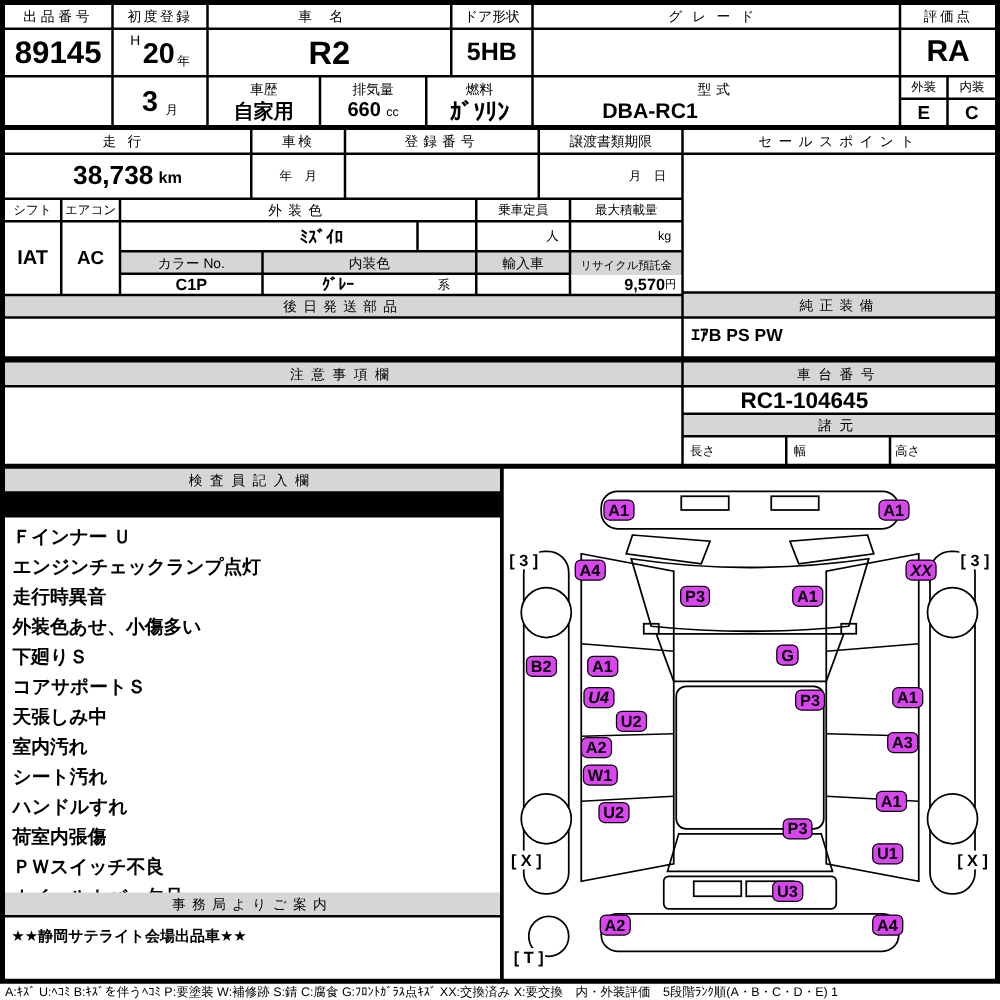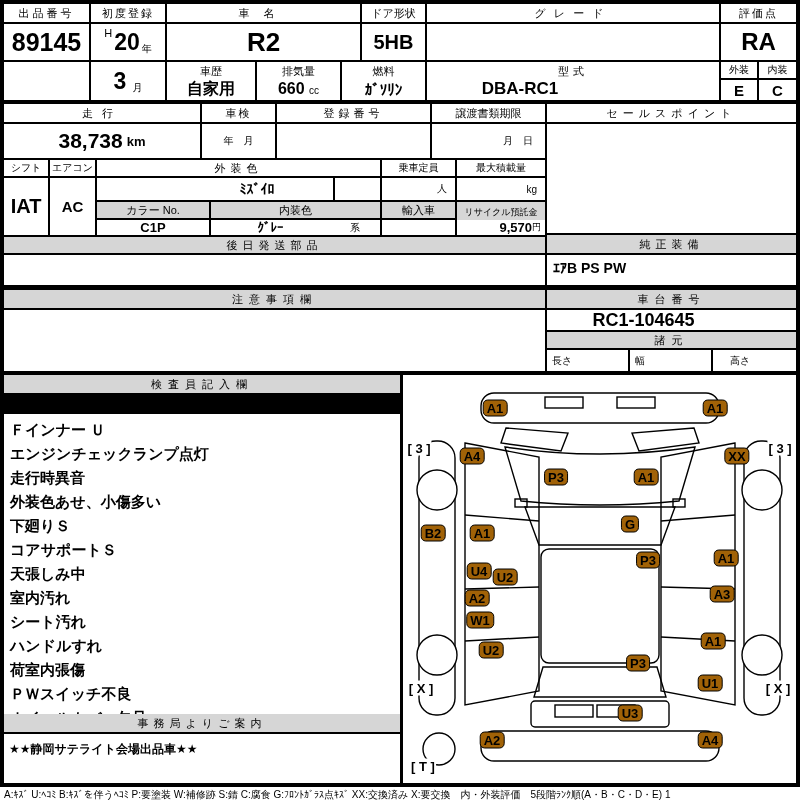--- a/index.html
+++ b/index.html
@@ -11,21 +11,21 @@
   .col{flex-direction:column;justify-content:space-between;padding:2px 0 2px 0;}
   .hdr{font-size:11px;}
   .band{background:#d6d6d6;font-size:11px;}
   .b{font-weight:bold;}
   .sm{font-size:10px;}
   .left{justify-content:flex-start;}
   .right{justify-content:flex-end;}
   .insp-line{font-size:15px;font-weight:600;line-height:24px;}
   .mark{position:absolute;transform:translate(-50%,-50%);font-weight:bold;
         font-size:13px;line-height:15px;white-space:nowrap;}
-  .mark.box{background:#a16207;border:1.5px solid #000;border-radius:5px;padding:0 3px;text-align:center;}
+  .mark.box{background:#d946ef;border:1.5px solid #000;border-radius:5px;padding:0 3px;text-align:center;}
   .mark.plain{background:#fff;padding:0 1px;}
   .legend{position:absolute;left:4px;top:789px;width:792px;font-size:10px;line-height:11px;}
   svg{display:block;}
 </style>
 </head>
 <body>
 
 <div class="sheet">
  <div class="frame">
 
@@ -63,21 +63,21 @@
   <div class="c col" style="left:167px;top:62px;width:88px;height:38px">
     <span class="hdr">車歴</span>
     <span class="b" style="font-size:16px">自家用</span>
   </div>
   <div class="c col" style="left:257px;top:62px;width:83px;height:38px">
     <span class="hdr">排気量</span>
     <span><span class="b" style="font-size:16px">660</span> <span class="sm">cc</span></span>
   </div>
   <div class="c col" style="left:342px;top:62px;width:83px;height:38px">
     <span class="hdr">燃料</span>
-    <span class="b" style="font-size:15px">ｶﾞｿﾘﾝ</span>
+    <span class="b" style="font-size:19px">ｶﾞｿﾘﾝ</span>
   </div>
   <div class="c col" style="left:427px;top:62px;width:292px;height:38px">
     <span class="hdr" style="letter-spacing:4px">型式</span>
     <span class="b" style="font-size:17px;transform:translateX(-53px)">DBA-RC1</span>
   </div>
 
   <div class="c hdr" style="left:4px;top:104px;width:196px;height:18px;letter-spacing:9px">走行</div>
   <div class="c" style="left:4px;top:124px;width:196px;height:34px">
     <span class="b" style="font-size:21px">38,738</span>
     <span class="b" style="font-size:13px;margin-left:4px">km</span>
@@ -94,21 +94,21 @@
 
   <div class="c hdr" style="left:547px;top:104px;width:249px;height:18px;letter-spacing:5px">セールスポイント</div>
   <div class="c" style="left:547px;top:124px;width:249px;height:109px"></div>
 
   <div class="c sm" style="left:4px;top:160px;width:44px;height:16px">シフト</div>
   <div class="c sm" style="left:50px;top:160px;width:45px;height:16px">エアコン</div>
   <div class="c hdr" style="left:97px;top:160px;width:283px;height:16px;letter-spacing:5px">外装色</div>
   <div class="c sm" style="left:382px;top:160px;width:73px;height:16px">乗車定員</div>
   <div class="c sm" style="left:457px;top:160px;width:88px;height:16px">最大積載量</div>
 
-  <div class="c b" style="left:4px;top:178px;width:44px;height:57px;font-size:20px">IAT</div>
+  <div class="c b" style="left:4px;top:178px;width:44px;height:57px;font-size:16px">IAT</div>
   <div class="c b" style="left:50px;top:178px;width:45px;height:57px;font-size:15px">AC</div>
   <div class="c" style="left:97px;top:178px;width:236px;height:22px">
     <span class="b" style="font-size:14px;transform:translateX(42px)">ﾐｽﾞｲﾛ</span>
   </div>
   <div class="c" style="left:335px;top:178px;width:45px;height:22px"></div>
   <div class="c sm right" style="left:382px;top:178px;width:73px;height:22px;padding-right:8px">人</div>
   <div class="c sm right" style="left:457px;top:178px;width:88px;height:22px;padding-right:8px">kg</div>
 
   <div class="c band" style="left:97px;top:202px;width:112px;height:16px">カラー No.</div>
   <div class="c band" style="left:211px;top:202px;width:169px;height:16px">内装色</div>
@@ -135,21 +135,21 @@
   <div class="c band" style="left:4px;top:290px;width:541px;height:18px;letter-spacing:6px">注意事項欄</div>
   <div class="c" style="left:4px;top:310px;width:541px;height:61px"></div>
 
   <div class="c band" style="left:547px;top:290px;width:249px;height:18px;letter-spacing:6px">車台番号</div>
   <div class="c" style="left:547px;top:310px;width:249px;height:20px">
     <span class="b" style="font-size:18px;transform:translateX(-28px)">RC1-104645</span>
   </div>
   <div class="c band" style="left:547px;top:332px;width:249px;height:16px;letter-spacing:6px">諸元</div>
   <div class="c sm left" style="left:547px;top:350px;width:81px;height:21px;padding-left:5px">長さ</div>
   <div class="c sm left" style="left:630px;top:350px;width:81px;height:21px;padding-left:5px">幅</div>
-  <div class="c sm left" style="left:713px;top:350px;width:83px;height:21px;padding-left:17px">高さ</div>
+  <div class="c sm left" style="left:713px;top:350px;width:83px;height:21px;padding-left:3px">高さ</div>
 
   <div class="c band" style="left:4px;top:375px;width:396px;height:18px;letter-spacing:6px">検査員記入欄</div>
   <div class="c" style="left:4px;top:414px;width:396px;height:317px;display:block;padding:4px 4px 2px 6px">
         <div class="insp-line">Ｆインナー Ｕ</div>
         <div class="insp-line">エンジンチェックランプ点灯</div>
         <div class="insp-line">走行時異音</div>
         <div class="insp-line">外装色あせ、小傷多い</div>
         <div class="insp-line">下廻りＳ</div>
         <div class="insp-line">コアサポートＳ</div>
         <div class="insp-line">天張しみ中</div>
@@ -201,28 +201,28 @@
         <circle cx="34" cy="280" r="20" fill="#fff"></circle>
         <circle cx="359" cy="115" r="20" fill="#fff"></circle>
         <circle cx="359" cy="280" r="20" fill="#fff"></circle>
         <circle cx="36" cy="374" r="16" fill="#fff"></circle>
       </g>
     </svg>
   <span class="mark box" style="left: 92px; top: 33px;">A1</span>
         <span class="mark box" style="left: 312px; top: 33px;">A1</span>
         <span class="mark plain" style="left: 16px; top: 73px;">[ 3 ]</span>
         <span class="mark box" style="left: 69px; top: 81px;">A4</span>
-        <span class="mark box" style="left: 334px; top: 81px;">XX</span>
+        <span class="mark box" style="left: 334px; top: 81px; font-style: italic;">XX</span>
         <span class="mark plain" style="left: 377px; top: 73px;">[ 3 ]</span>
         <span class="mark box" style="left: 153px; top: 102px;">P3</span>
         <span class="mark box" style="left: 243px; top: 102px;">A1</span>
         <span class="mark box" style="left: 30px; top: 158px;">B2</span>
         <span class="mark box" style="left: 79px; top: 158px;">A1</span>
         <span class="mark box" style="left: 227px; top: 149px;">G</span>
-        <span class="mark box" style="left: 76px; top: 196px;">U4</span>
+        <span class="mark box" style="left: 76px; top: 183px; font-style: italic;">U4</span>
         <span class="mark box" style="left: 245px; top: 185px;">P3</span>
         <span class="mark box" style="left: 102px; top: 202px;">U2</span>
         <span class="mark box" style="left: 323px; top: 183px;">A1</span>
         <span class="mark box" style="left: 74px; top: 223px;">A2</span>
         <span class="mark box" style="left: 319px; top: 219px;">A3</span>
         <span class="mark box" style="left: 77px; top: 245px;">W1</span>
         <span class="mark box" style="left: 88px; top: 275px;">U2</span>
         <span class="mark box" style="left: 310px; top: 266px;">A1</span>
         <span class="mark box" style="left: 235px; top: 288px;">P3</span>
         <span class="mark box" style="left: 307px; top: 308px;">U1</span>

